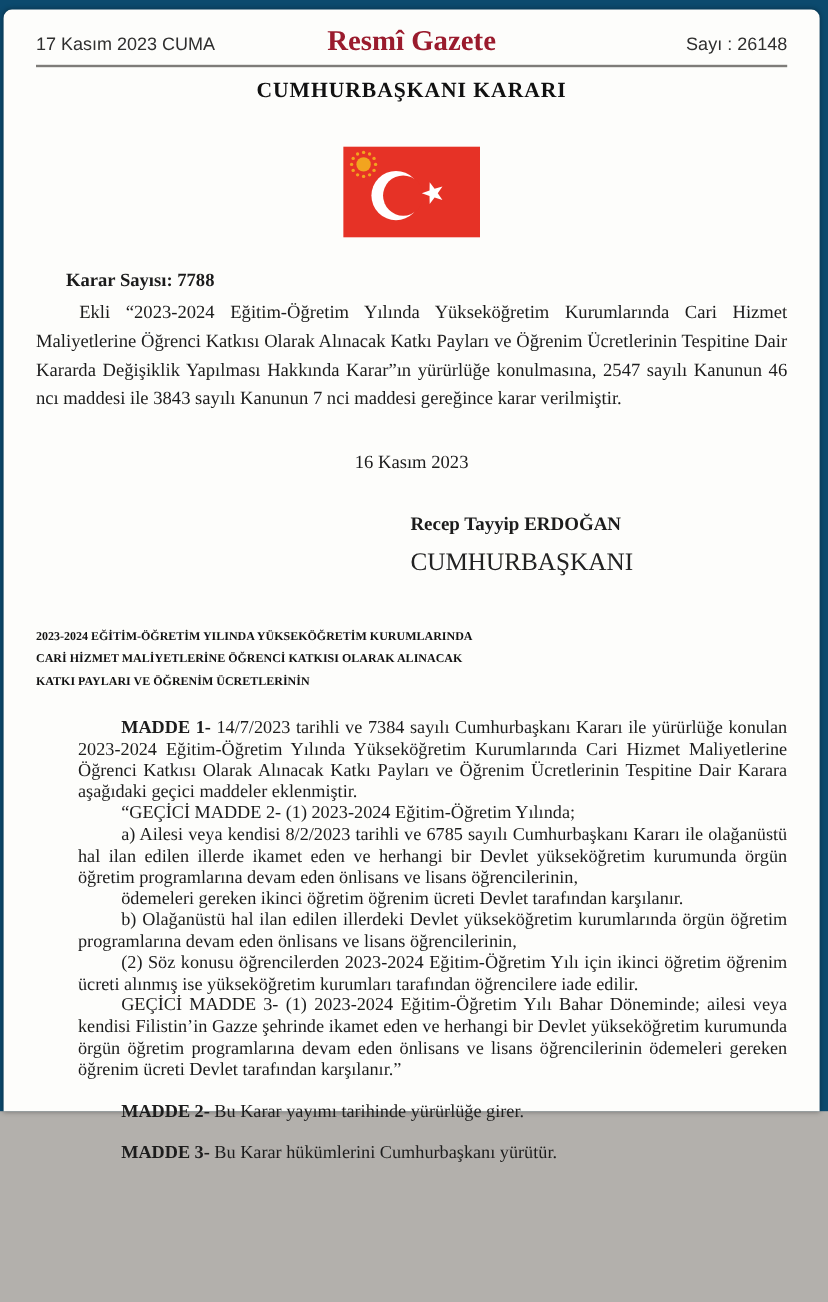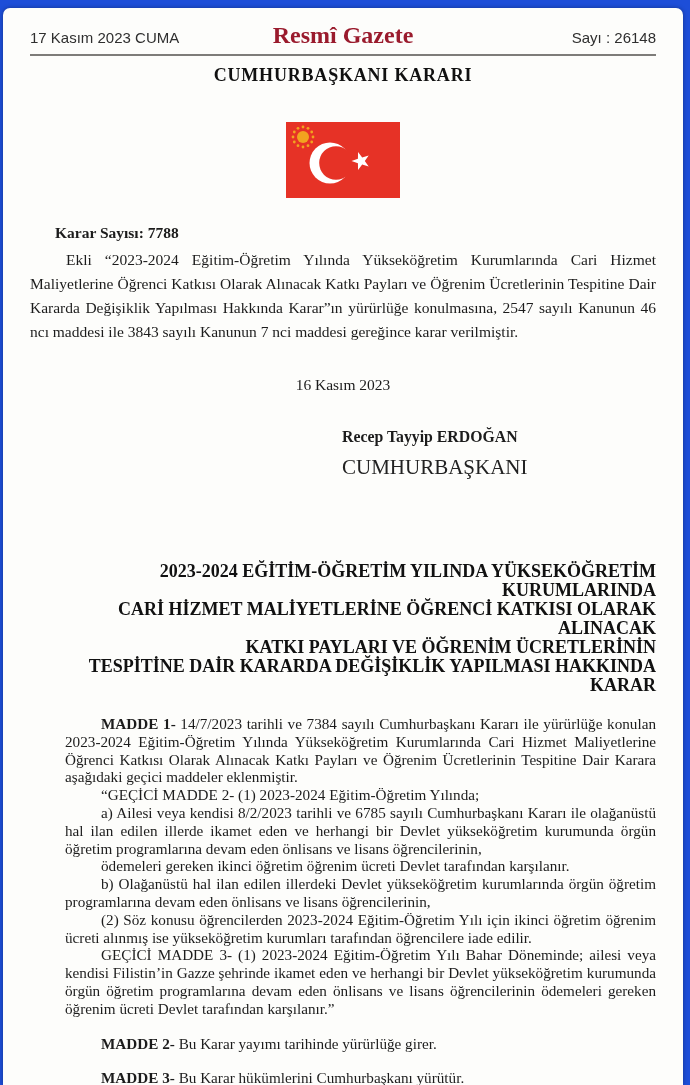--- a/index.html
+++ b/index.html
@@ -7,22 +7,22 @@
     padding: 0;
     background: #b3b0ac;
     width: 690px;
     height: 1085px;
     overflow: hidden;
     font-family: "Liberation Serif", serif;
   }
   .viewport {
     position: relative;
     width: 690px;
-    height: 1085px;
-    background: #1d4ed8;
+    height: 926px;
+    background: #0c4a6e;
   }
   .page {
     position: absolute;
     top: 8px; left: 3px; right: 7px; bottom: 0;
     background: #fdfdfb;
     border-radius: 7px 7px 0 0;
     box-shadow: 0 0 4px rgba(0,0,0,0.35);
     padding: 12px 27px 0 27px;
     box-sizing: border-box;
     color: #1c1c1c;
@@ -98,24 +98,24 @@
   .sig-name {
     font-weight: bold;
     font-size: 15.8px;
   }
   .sig-title {
     margin-top: 9px;
     font-size: 21px;
     color: #222;
   }
   .decree-title {
-    margin-top: 82px;
-    text-align: right;
+    margin-top: 40px;
+    text-align: left;
     font-weight: bold;
-    font-size: 18px;
+    font-size: 10px;
     line-height: 19px;
     color: #111;
   }
   .body-block {
     margin-top: 20px;
     margin-left: 35px;
   }
   .para .lead { font-weight: bold; }
   .para.spaced { margin-top: 17px; }
 </style>
@@ -170,21 +170,20 @@
 
     <div class="signature">
       <div class="sig-name">Recep Tayyip ERDOĞAN</div>
       <div class="sig-title">CUMHURBAŞKANI</div>
     </div>
 
     <div class="decree-title">
       <div>2023-2024 EĞİTİM-ÖĞRETİM YILINDA YÜKSEKÖĞRETİM KURUMLARINDA</div>
       <div>CARİ HİZMET MALİYETLERİNE ÖĞRENCİ KATKISI OLARAK ALINACAK</div>
       <div>KATKI PAYLARI VE ÖĞRENİM ÜCRETLERİNİN</div>
-      <div>TESPİTİNE DAİR KARARDA DEĞİŞİKLİK YAPILMASI HAKKINDA KARAR</div>
     </div>
 
     <div class="body-block">
       <p class="para"><b class="lead">MADDE 1-</b><span> 14/7/2023 tarihli ve 7384 sayılı Cumhurbaşkanı Kararı ile yürürlüğe konulan 2023-2024 Eğitim-Öğretim Yılında Yükseköğretim Kurumlarında Cari Hizmet Maliyetlerine Öğrenci Katkısı Olarak Alınacak Katkı Payları ve Öğrenim Ücretlerinin Tespitine Dair Karara aşağıdaki geçici maddeler eklenmiştir.</span></p>
       <p class="para"><span>“GEÇİCİ MADDE 2- (1) 2023-2024 Eğitim-Öğretim Yılında;</span></p>
       <p class="para"><span>a) Ailesi veya kendisi 8/2/2023 tarihli ve 6785 sayılı Cumhurbaşkanı Kararı ile olağanüstü hal ilan edilen illerde ikamet eden ve herhangi bir Devlet yükseköğretim kurumunda örgün öğretim programlarına devam eden önlisans ve lisans öğrencilerinin,</span></p>
       <p class="para"><span>ödemeleri gereken ikinci öğretim öğrenim ücreti Devlet tarafından karşılanır.</span></p>
       <p class="para"><span>b) Olağanüstü hal ilan edilen illerdeki Devlet yükseköğretim kurumlarında örgün öğretim programlarına devam eden önlisans ve lisans öğrencilerinin,</span></p>
       <p class="para"><span>(2) Söz konusu öğrencilerden 2023-2024 Eğitim-Öğretim Yılı için ikinci öğretim öğrenim ücreti alınmış ise yükseköğretim kurumları tarafından öğrencilere iade edilir.</span></p>
       <p class="para"><span>GEÇİCİ MADDE 3- (1) 2023-2024 Eğitim-Öğretim Yılı Bahar Döneminde; ailesi veya kendisi Filistin’in Gazze şehrinde ikamet eden ve herhangi bir Devlet yükseköğretim kurumunda örgün öğretim programlarına devam eden önlisans ve lisans öğrencilerinin ödemeleri gereken öğrenim ücreti Devlet tarafından karşılanır.”</span></p>

